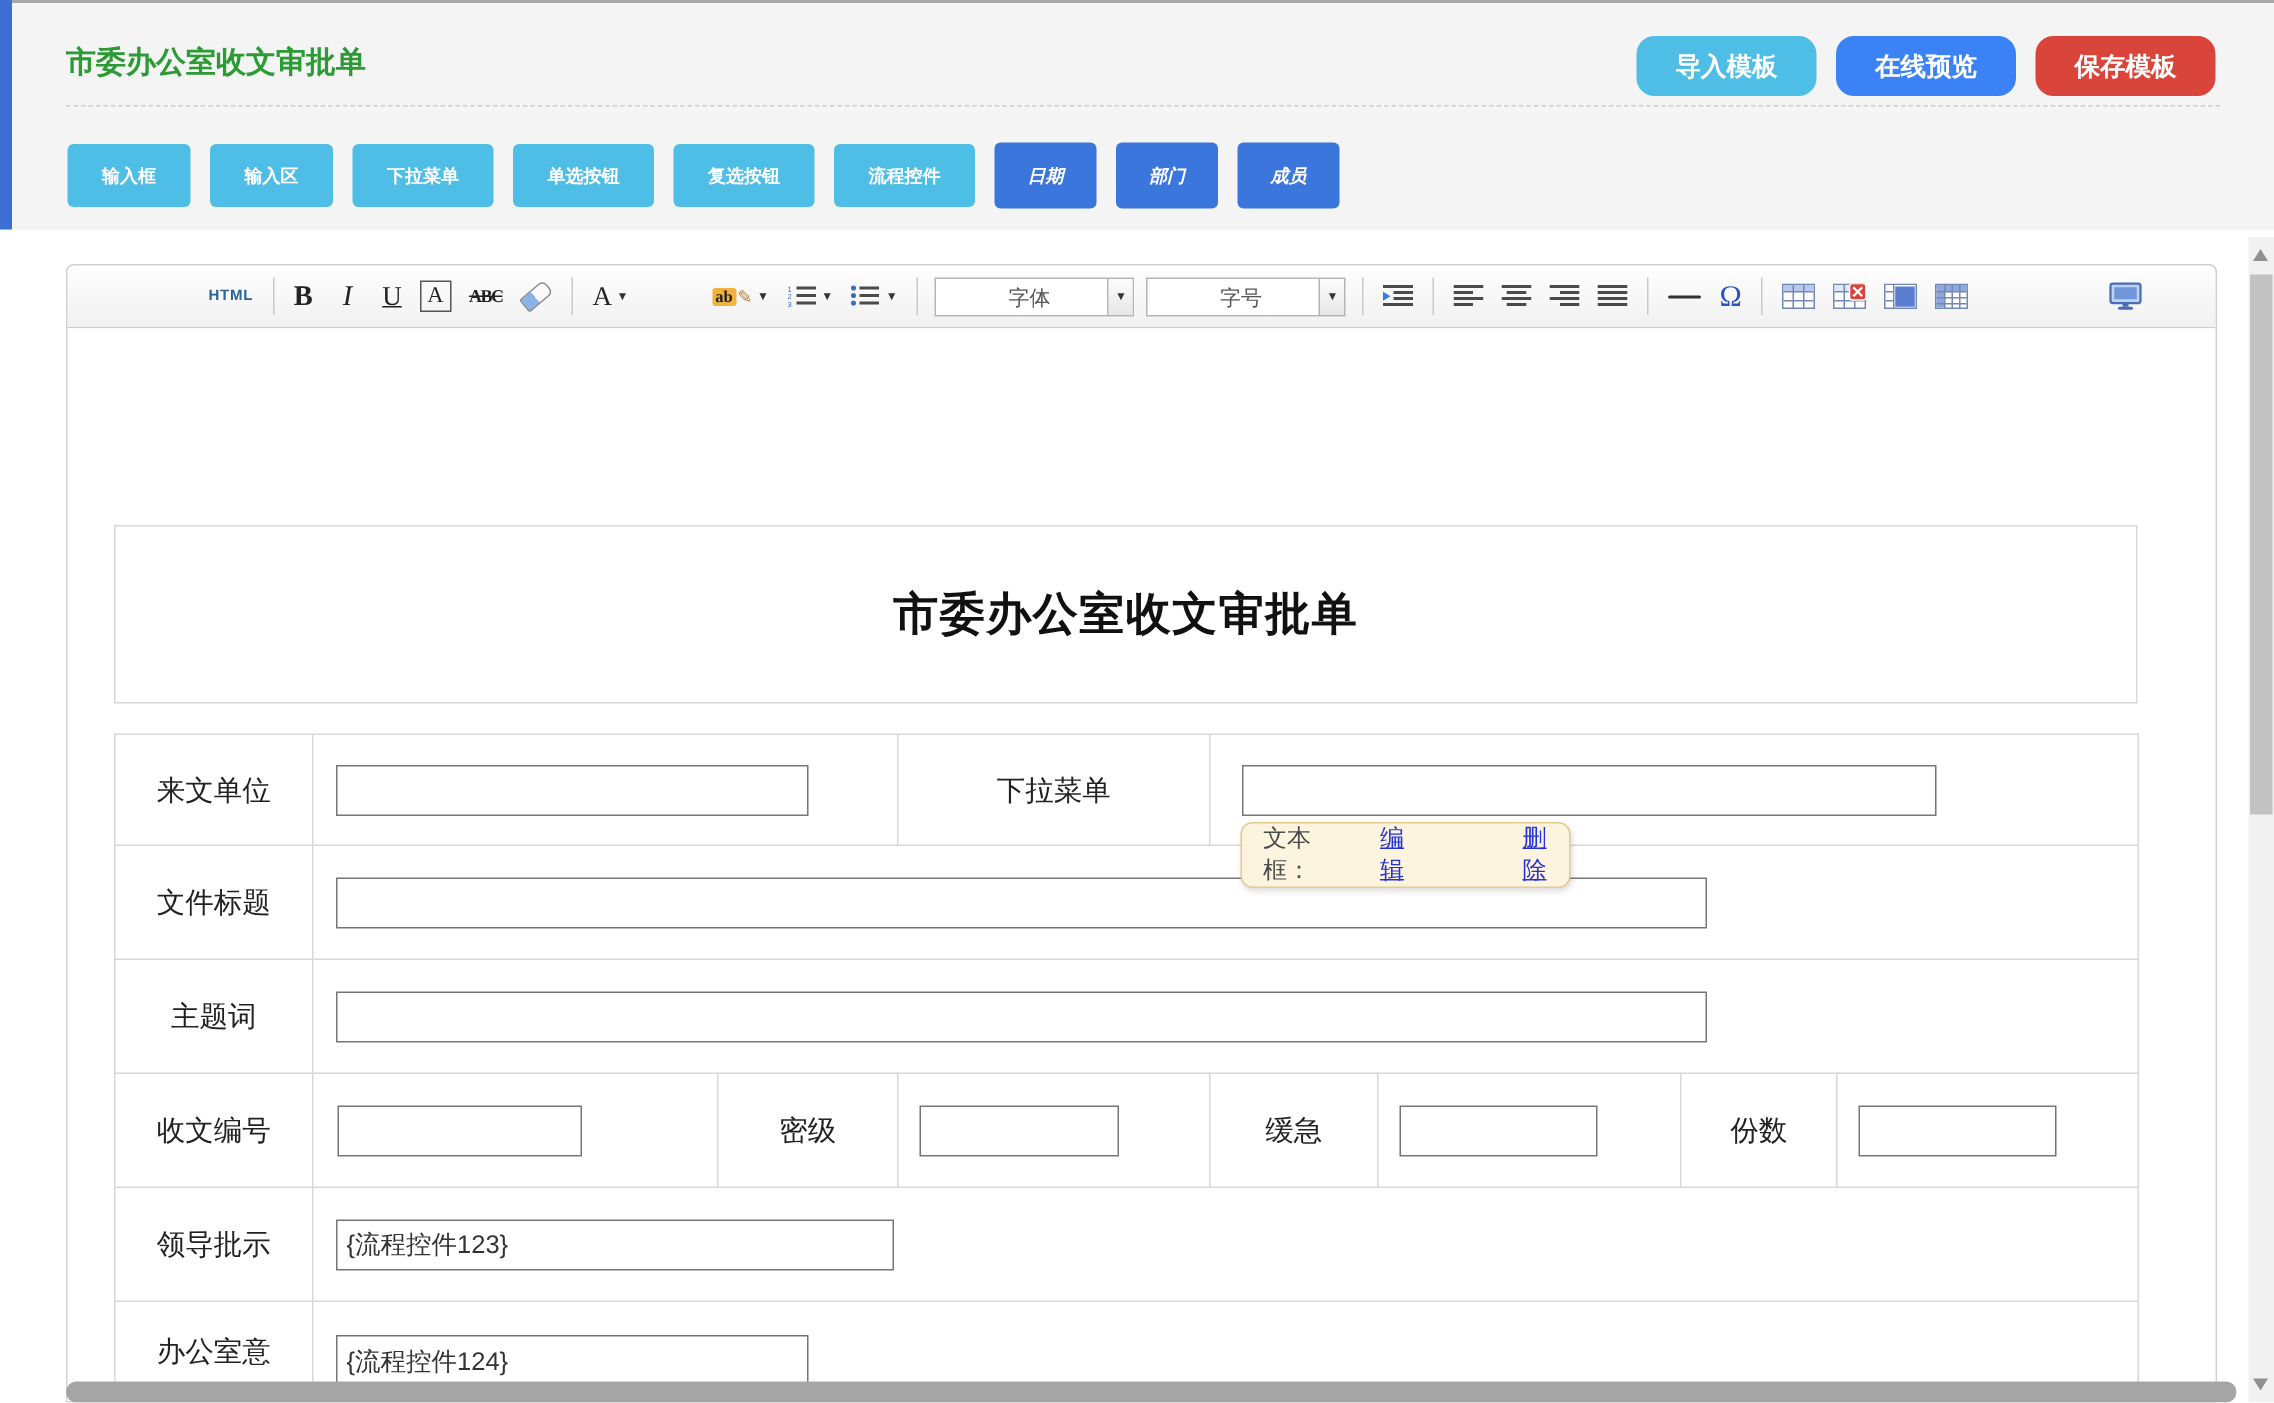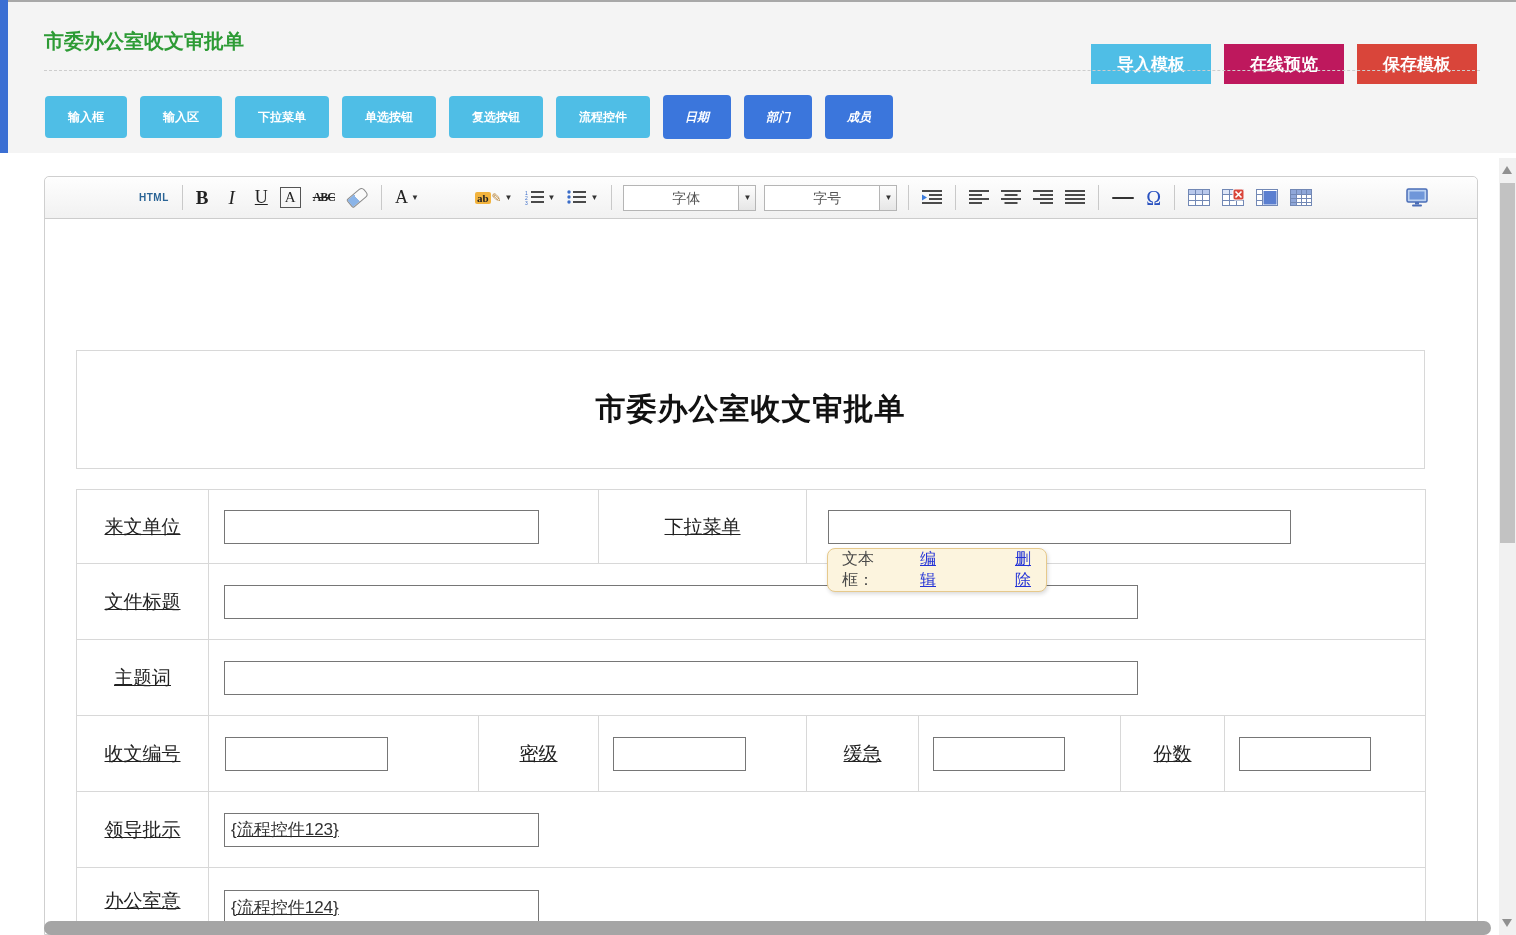--- a/index.html
+++ b/index.html
@@ -11,27 +11,26 @@
   }
   .serif { font-family:"Liberation Serif","DejaVu Serif",serif; }
 
   
   .top-line { position:absolute; left:0; top:0; width:1516px; height:2px; background:#a8a8a8; }
   .header { position:absolute; left:0; top:2px; width:1516px; height:151px; background:#f4f4f4; }
   .edge-strip { position:absolute; left:0; top:-2px; width:8px; height:153px; background:#3b6fd3; }
   .hdr-title { position:absolute; left:44px; top:26px; font-size:20px; font-weight:bold; color:#2d9b35; }
   .hdr-actions { position:absolute; right:39px; top:22px; display:flex; gap:13px; }
   .act-btn {
-    height:40px; padding:0 26px; border:none; border-radius:0;
+    height:40px; padding:0 26px; border:none; border-radius:12px;
     color:#fff; font-size:17px; font-weight:bold; cursor:pointer;
     font-family:inherit;
-    margin-top:20px;
   }
   .act-import { background:#4fbee6; }
-  .act-preview { background:#be185d; }
+  .act-preview { background:#3b82f6; }
   .act-save { background:#d9453a; }
   .dashed-divider { position:absolute; left:44px; right:36px; top:68px; border-top:1px dashed #cdcdcd; }
   .controls-row { position:absolute; left:45px; top:93px; display:flex; gap:13px; align-items:center; }
   .ctl-btn {
     height:42px; padding:0 23px; border:none; border-radius:4px;
     color:#fff; font-size:12px; font-weight:bold; cursor:pointer; font-family:inherit;
   }
   .ctl-sky { background:#4fbee6; }
   .ctl-pri { background:#3b76dc; height:44px; padding:0 22px;font-style:italic; }
 
@@ -79,38 +78,38 @@
   .form-area { position:relative; width:100%; height:716px; background:#fff; }
   .form-title-box {
     position:absolute; left:31px; top:131px; width:1349px; height:119px;
     border:1px solid #d8d8d8; display:flex; align-items:center; justify-content:center;
   }
   .form-title { font-size:30px; font-weight:bold; color:#111; letter-spacing:1px; }
   table.form-table {
     position:absolute; left:31px; top:270px; width:1349px;
     border-collapse:collapse; table-layout:fixed;
   }
-  .form-table td { border:1px solid #d8d8d8; vertical-align:middle;text-decoration:underline; }
+  .form-table td { border:1px solid #d8d8d8; vertical-align:middle; }
   .cell-label { text-align:center; font-size:19px; color:#222; }
   .form-table input {
     display:block; height:34px; border:1px solid #767676; background:#fff;
     font-size:17px; color:#333; padding:0 6px; font-family:inherit;
   }
   tr.row-std { height:76px; }
   tr.row-first { height:74px; }
   tr.row-last { height:120px; }
   td.v-top { vertical-align:top; }
   .r6-label { padding-top:20px; }
   .in-r1a { width:315px; margin-left:15px; }
   .in-r1b { width:463px; margin-left:21px; }
   .in-wide { width:914px; margin-left:15px; }
   .in-r4a { width:163px; margin-left:16px; }
   .in-r4b { width:133px; margin-left:14px; }
   .in-r4c, .in-r4d { width:132px; margin-left:14px; }
-  .in-flow { width:315px; margin-left:15px; }
+  .in-flow { width:372px; margin-left:15px; }
   .in-flow6 { width:315px; margin-left:15px; margin-top:22px; }
 
   
   .tooltip {
     position:absolute; left:782px; top:329px; width:220px; height:44px; z-index:5;
     background:#fcf4de; border:1px solid #e6c98c; border-radius:8px;
     box-shadow:1px 2px 4px rgba(0,0,0,0.15);
     display:flex; align-items:center; padding:0 14px; font-size:16px;gap:40px;
   }
   .tooltip .tt-label { color:#4a4a4a; }

